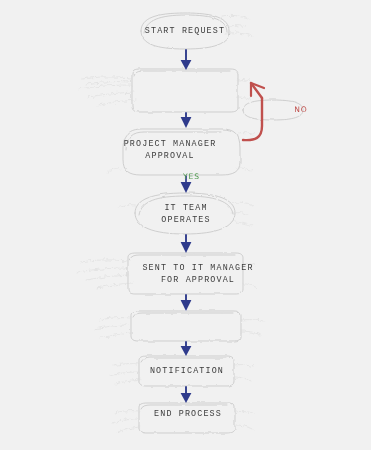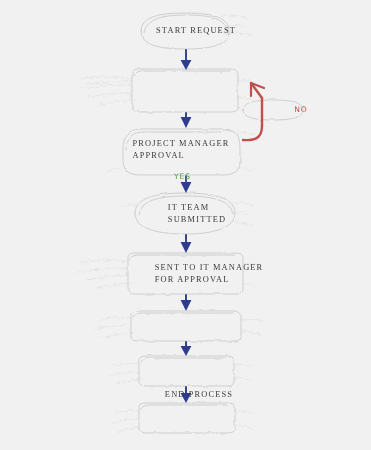--- a/index.html
+++ b/index.html
@@ -24,28 +24,28 @@
     left: 0;
     top: 0;
     width: 371px;
     height: 450px;
   }
   .node {
     position: absolute;
     display: flex;
     align-items: center;
     justify-content: center;
+    text-align: center;
     color: #3c3c3c;
     font-size: 8.4px;
     letter-spacing: 1.15px;
     line-height: 12.5px;
-    font-family: Liberation Serif, serif;
+    font-family: Liberation Mono, monospace;
     white-space: pre-line;
     user-select: none;
-    padding-left: 11px;
   }
   .edge-label {
     position: absolute;
     font-size: 7.6px;
     letter-spacing: 0.9px;
     font-family: "DejaVu Sans", sans-serif;
     user-select: none;
   }
   .label-yes { color: #4f9a4f; }
   .label-no  { color: #c0504d; }
@@ -215,35 +215,38 @@
   </div>
 
 
   <div class="node" style="left:115px; top:136px; width:110px; height:28px;">
     <span>PROJECT MANAGER
 APPROVAL</span>
   </div>
 
   <div class="node" style="left:141px; top:200px; width:90px; height:28px;">
     <span>IT TEAM
-SUBMITTED</span>
+OPERATES</span>
   </div>
 
   <div class="node" style="left:128px; top:260px; width:116px; height:28px;margin-left:12px;">
     <span>SENT TO IT MANAGER
 FOR APPROVAL</span>
   </div>
 
 
-
-  <div class="node" style="left:140px; top:383px; width:96px; height:24px;">
+  <div class="node" style="left:141px; top:359px; width:92px; height:24px;">
+    <span>NOTIFICATION</span>
+  </div>
+
+  <div class="node" style="left:140px; top:402px; width:96px; height:24px;">
     <span>END PROCESS</span>
   </div>
 
-  <div class="edge-label label-yes" style="left:174px; top:172px; width:26px; text-align:left;">
+  <div class="edge-label label-yes" style="left:174px; top:172px; width:26px; text-align:right;">
     <span>YES</span>
   </div>
 
   <div class="edge-label label-no" style="left:261px; top:105px; width:24px; text-align:center;padding-left:28px;">
     <span>NO</span>
   </div>
 
 </div>
 
 </body></html>

